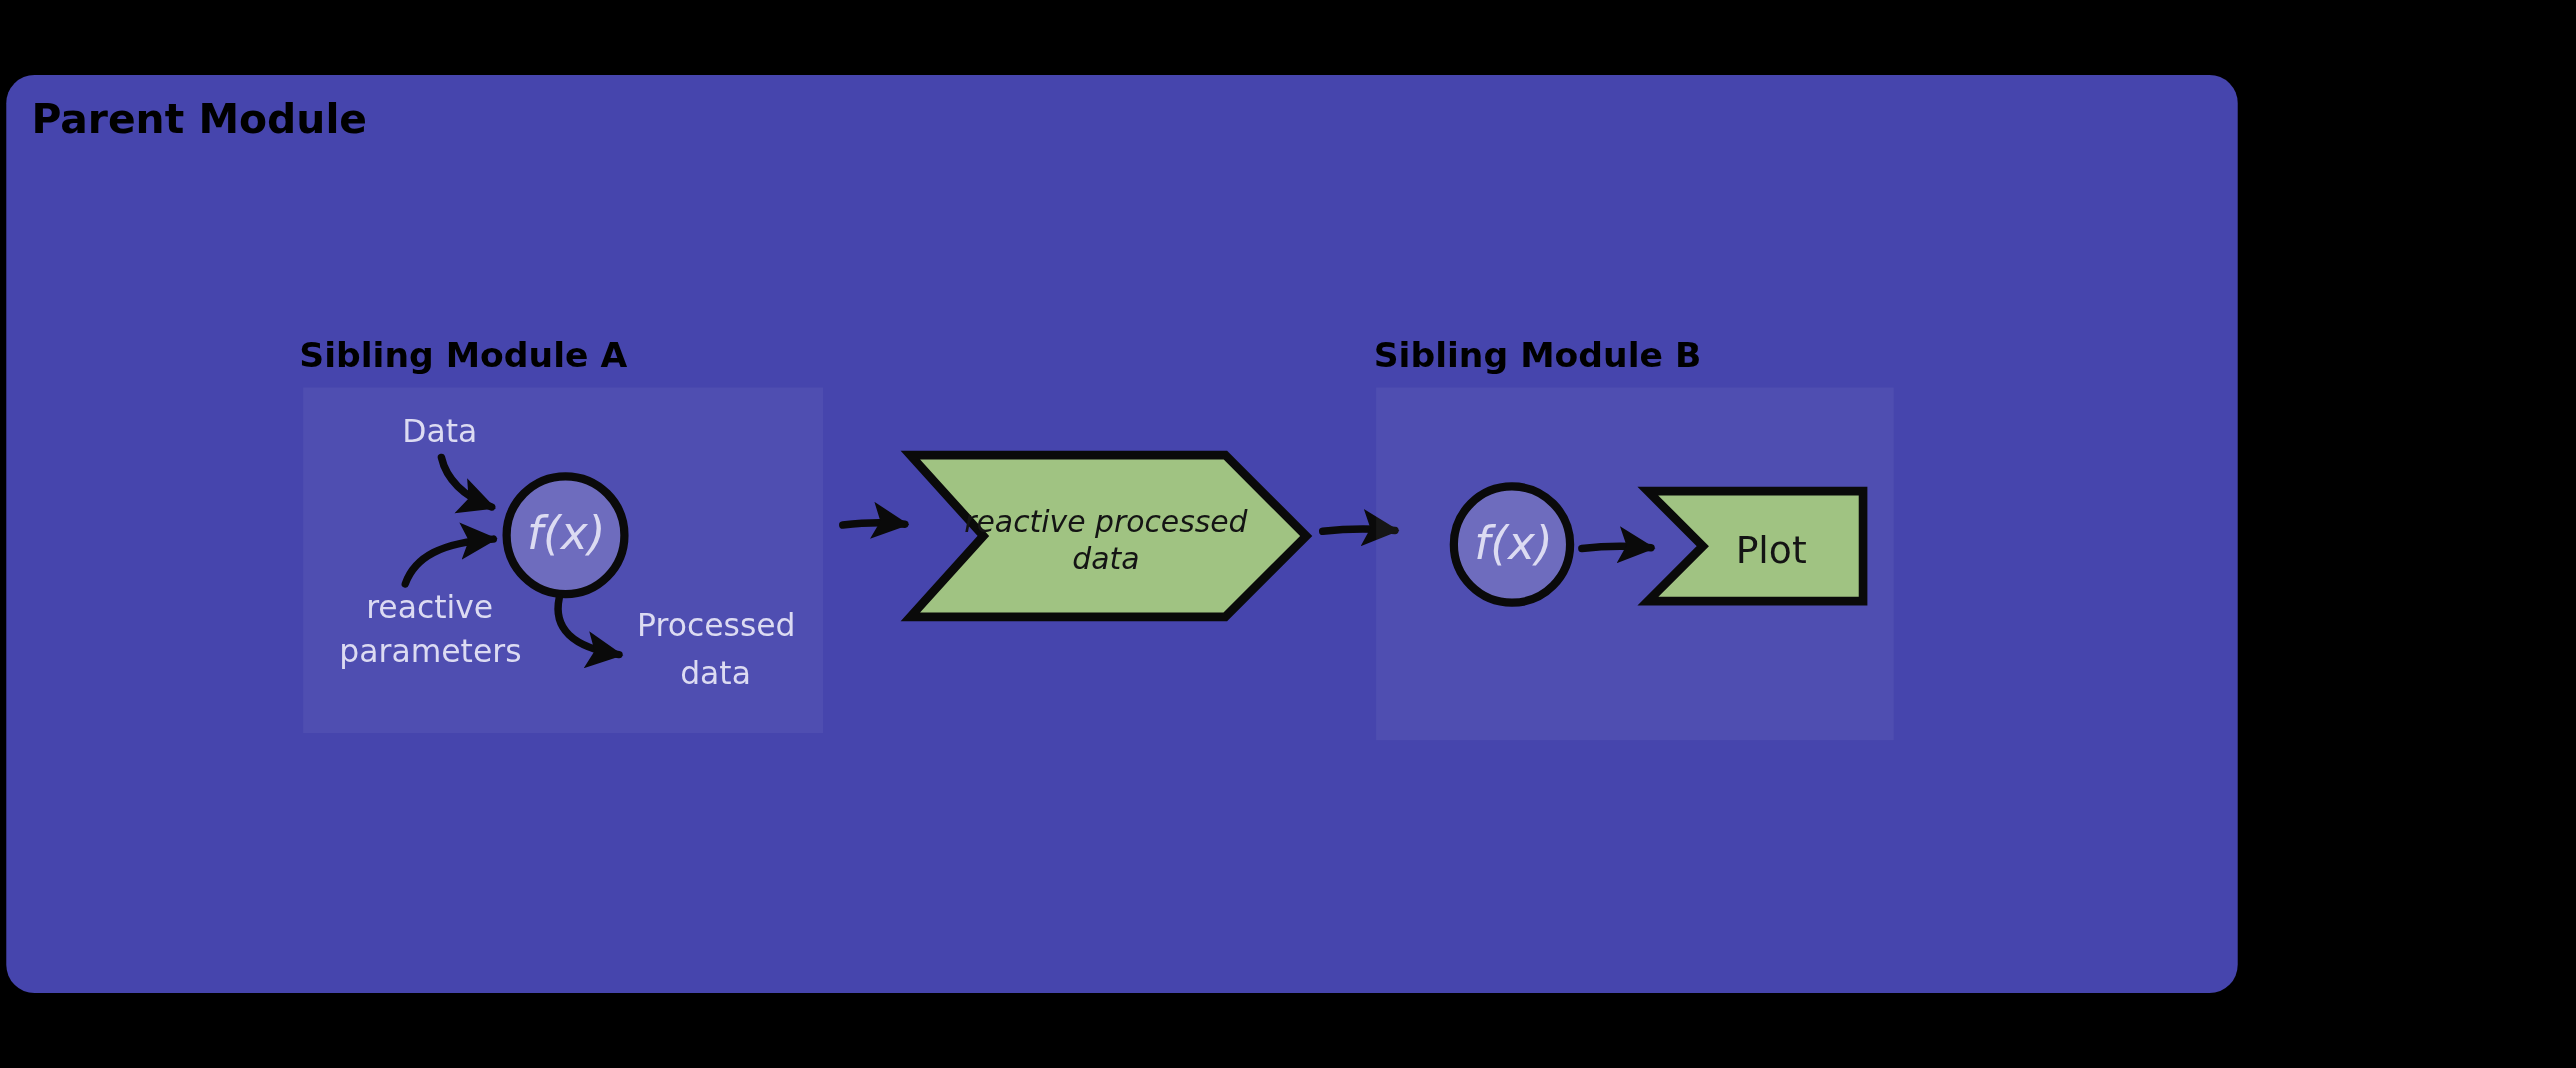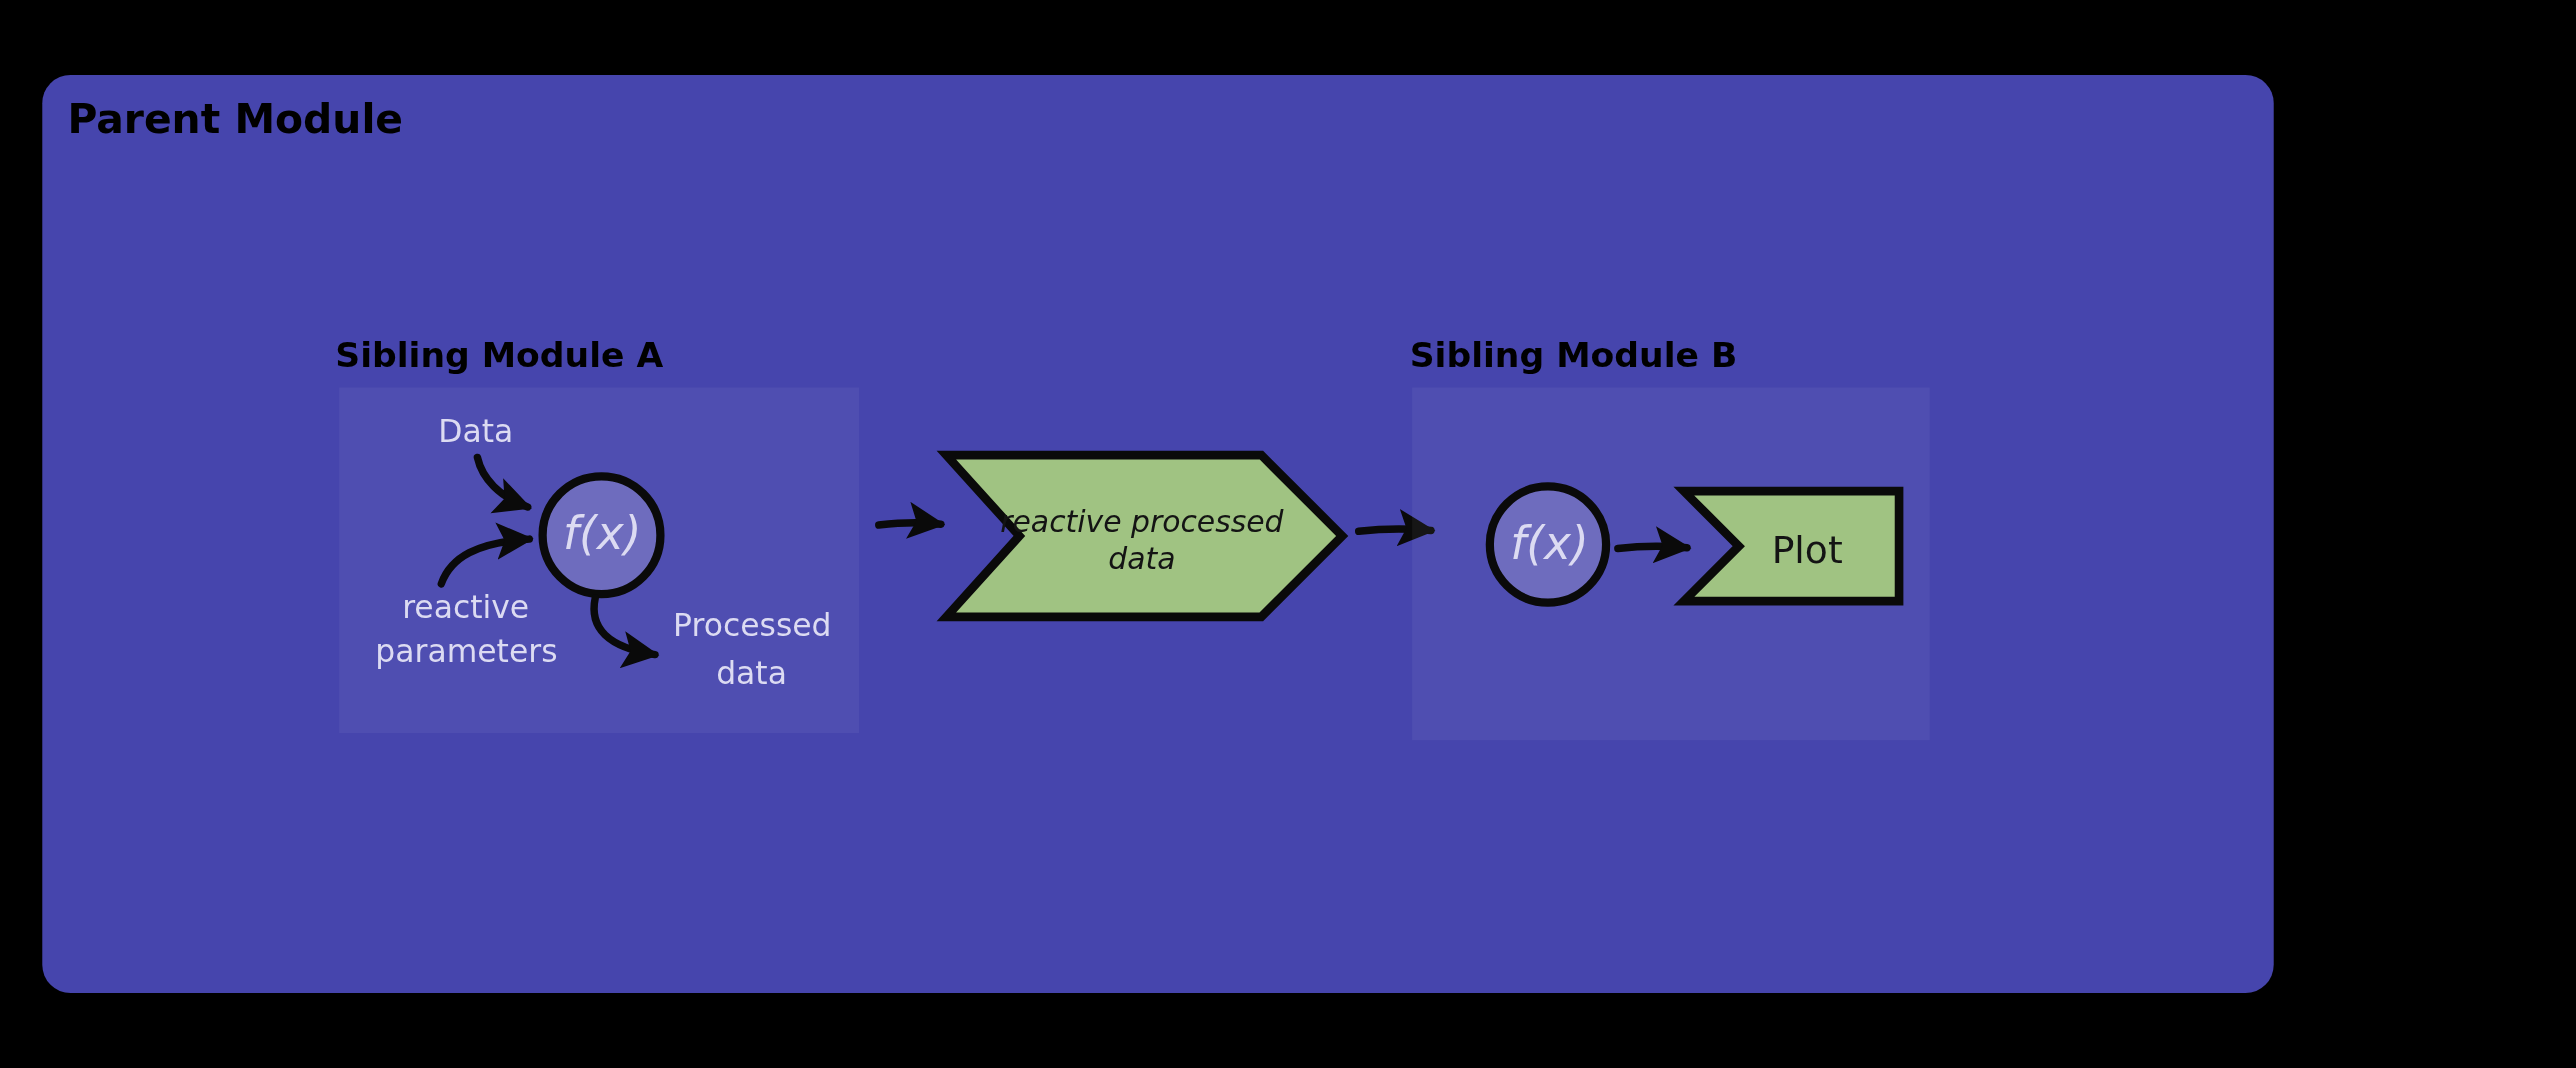--- a/index.html
+++ b/index.html
@@ -1,17 +1,17 @@
 <!DOCTYPE html>
 <html style="font-size:14.4px"><head>
 <meta charset="utf-8">
 <style>
   html,body{margin:0;padding:0;background:#000;}
   .stage{position:relative;width:2244px;height:1068px;background:#000;overflow:hidden;
-         font-family:"DejaVu Sans", sans-serif;margin-left:36px;}
+         font-family:"DejaVu Sans", sans-serif;}
   svg{display:block;width:100%;height:100%;}
 
   
   .parent-rect{fill:#4645AD;}
   .module-box{fill:rgba(255,255,255,0.05);}
   .node-circle{fill:#6E6CBE;stroke:#0A0A0A;stroke-width:10.5;}
   .green-shape{fill:#A0C382;stroke:#0A0A0A;stroke-width:11;stroke-linejoin:miter;}
   .flow-arrow{fill:none;stroke:#0A0A0A;stroke-width:9.5;stroke-linecap:round;}
 
   

